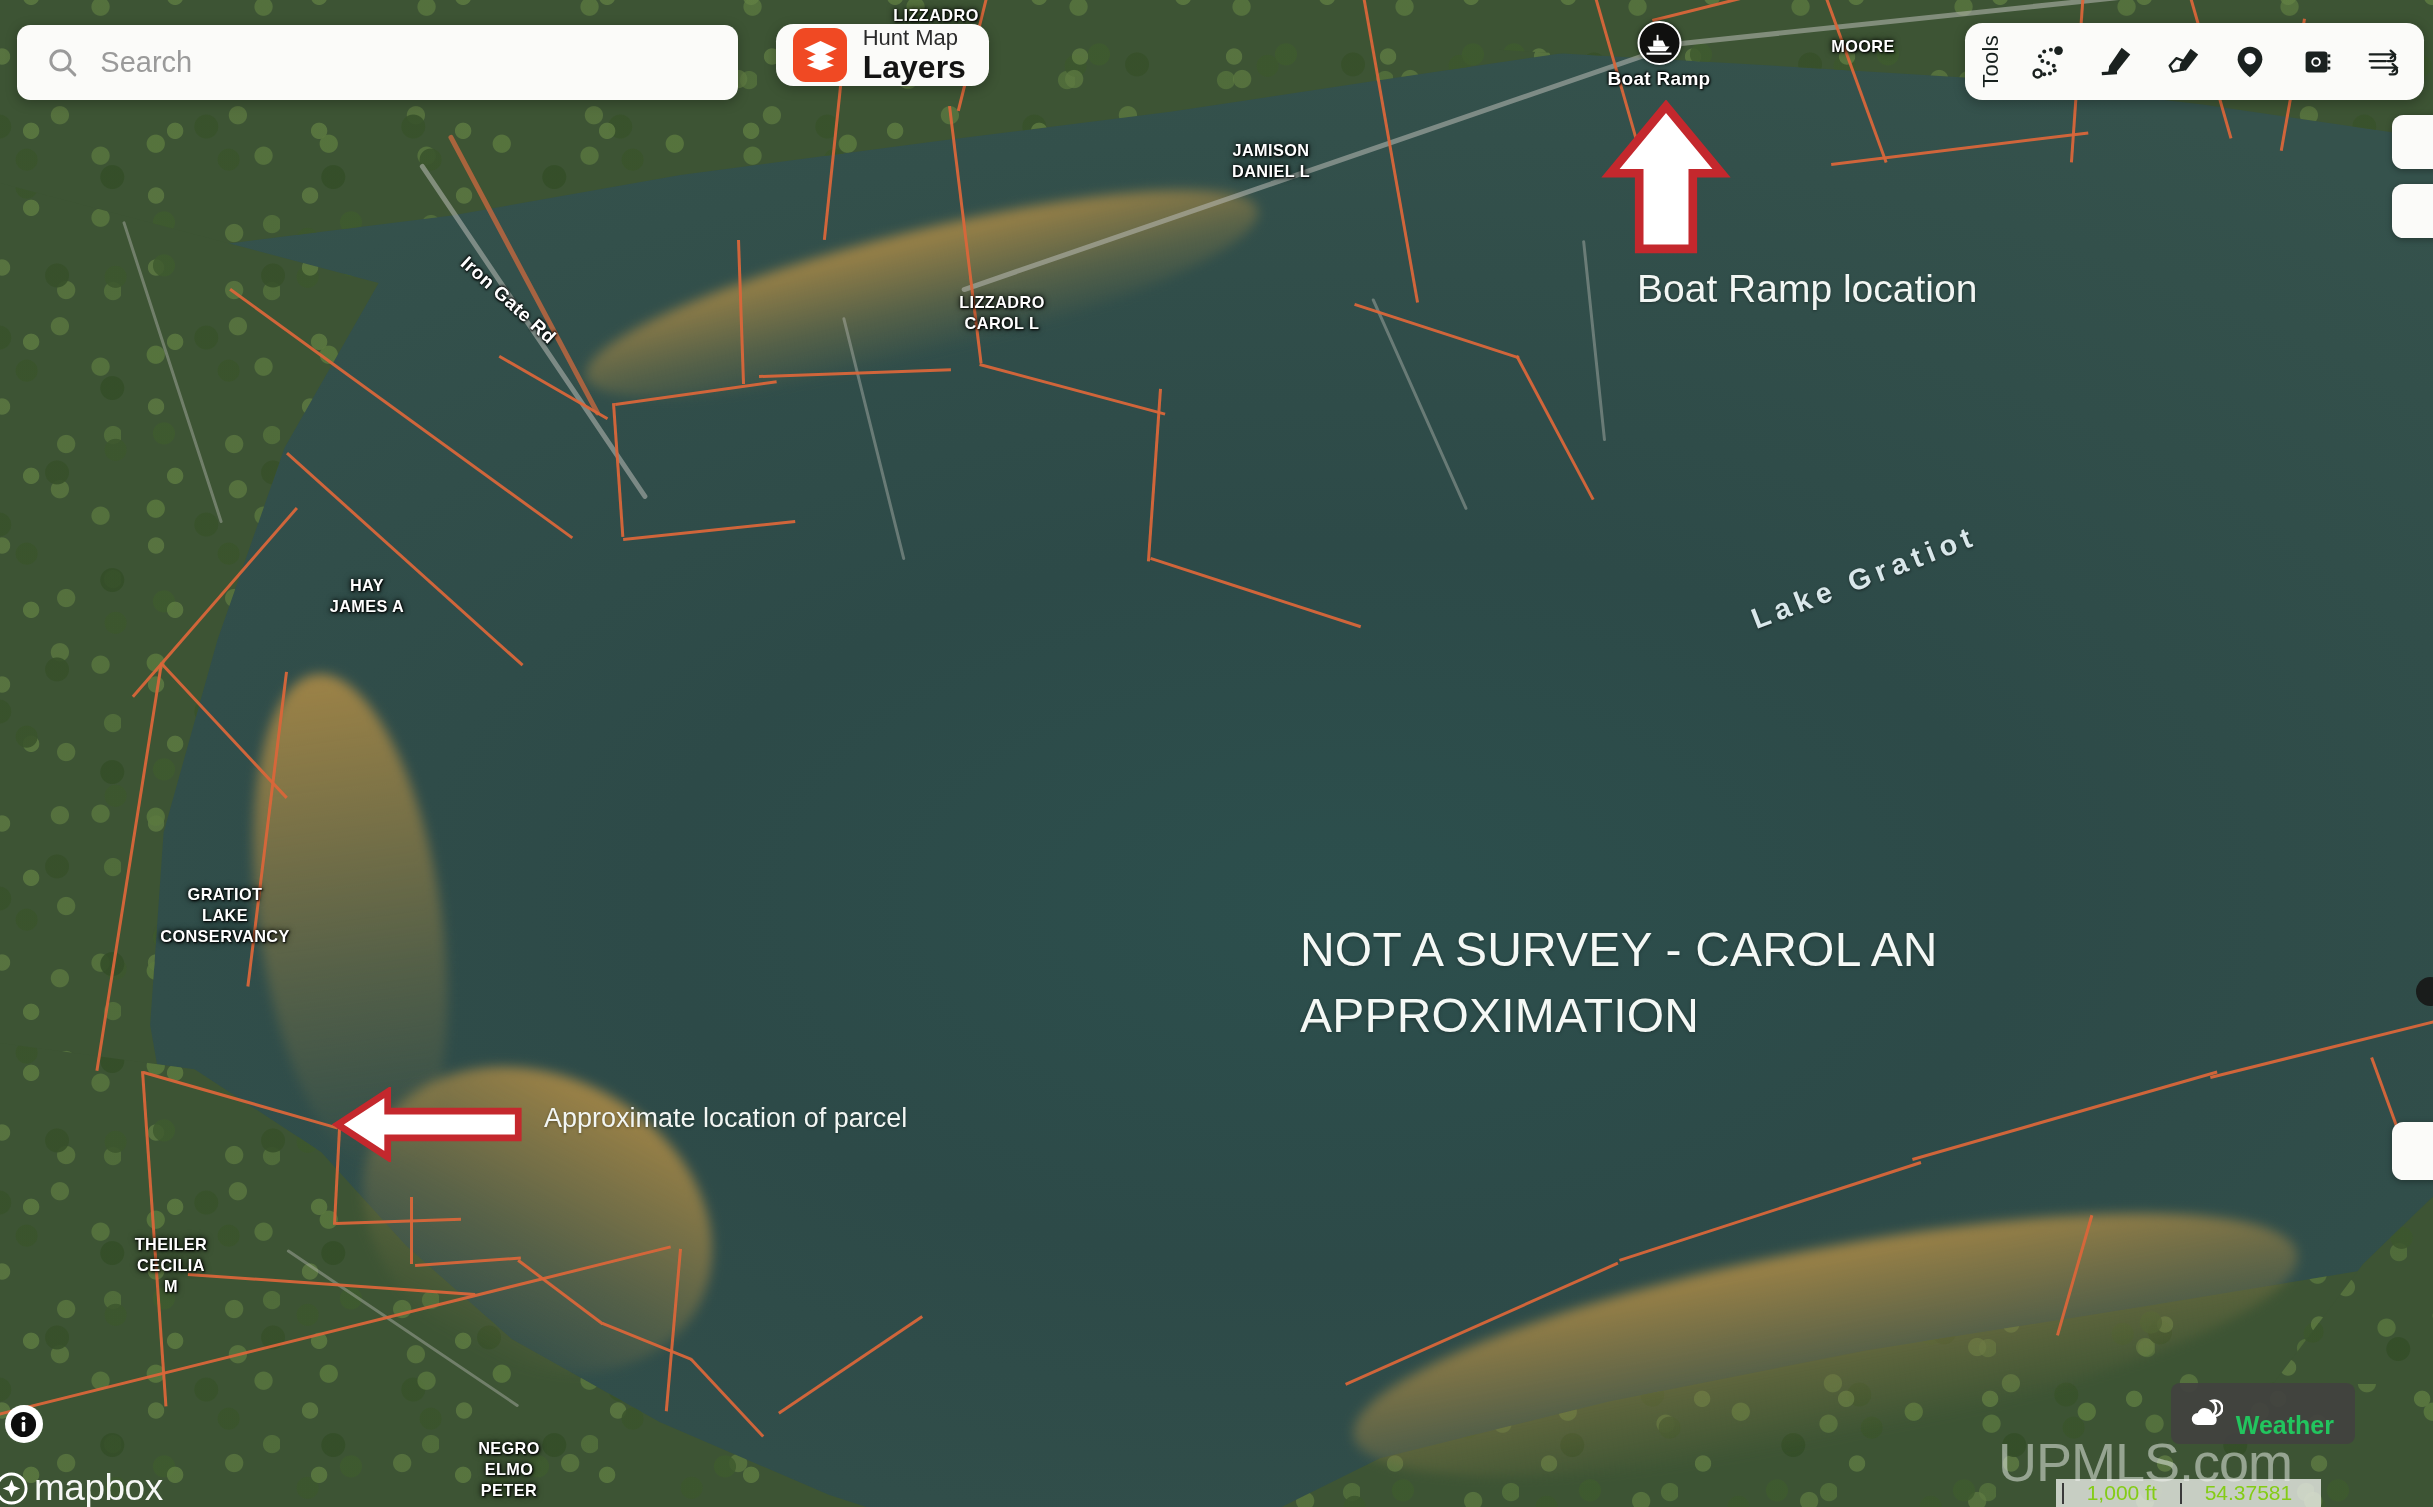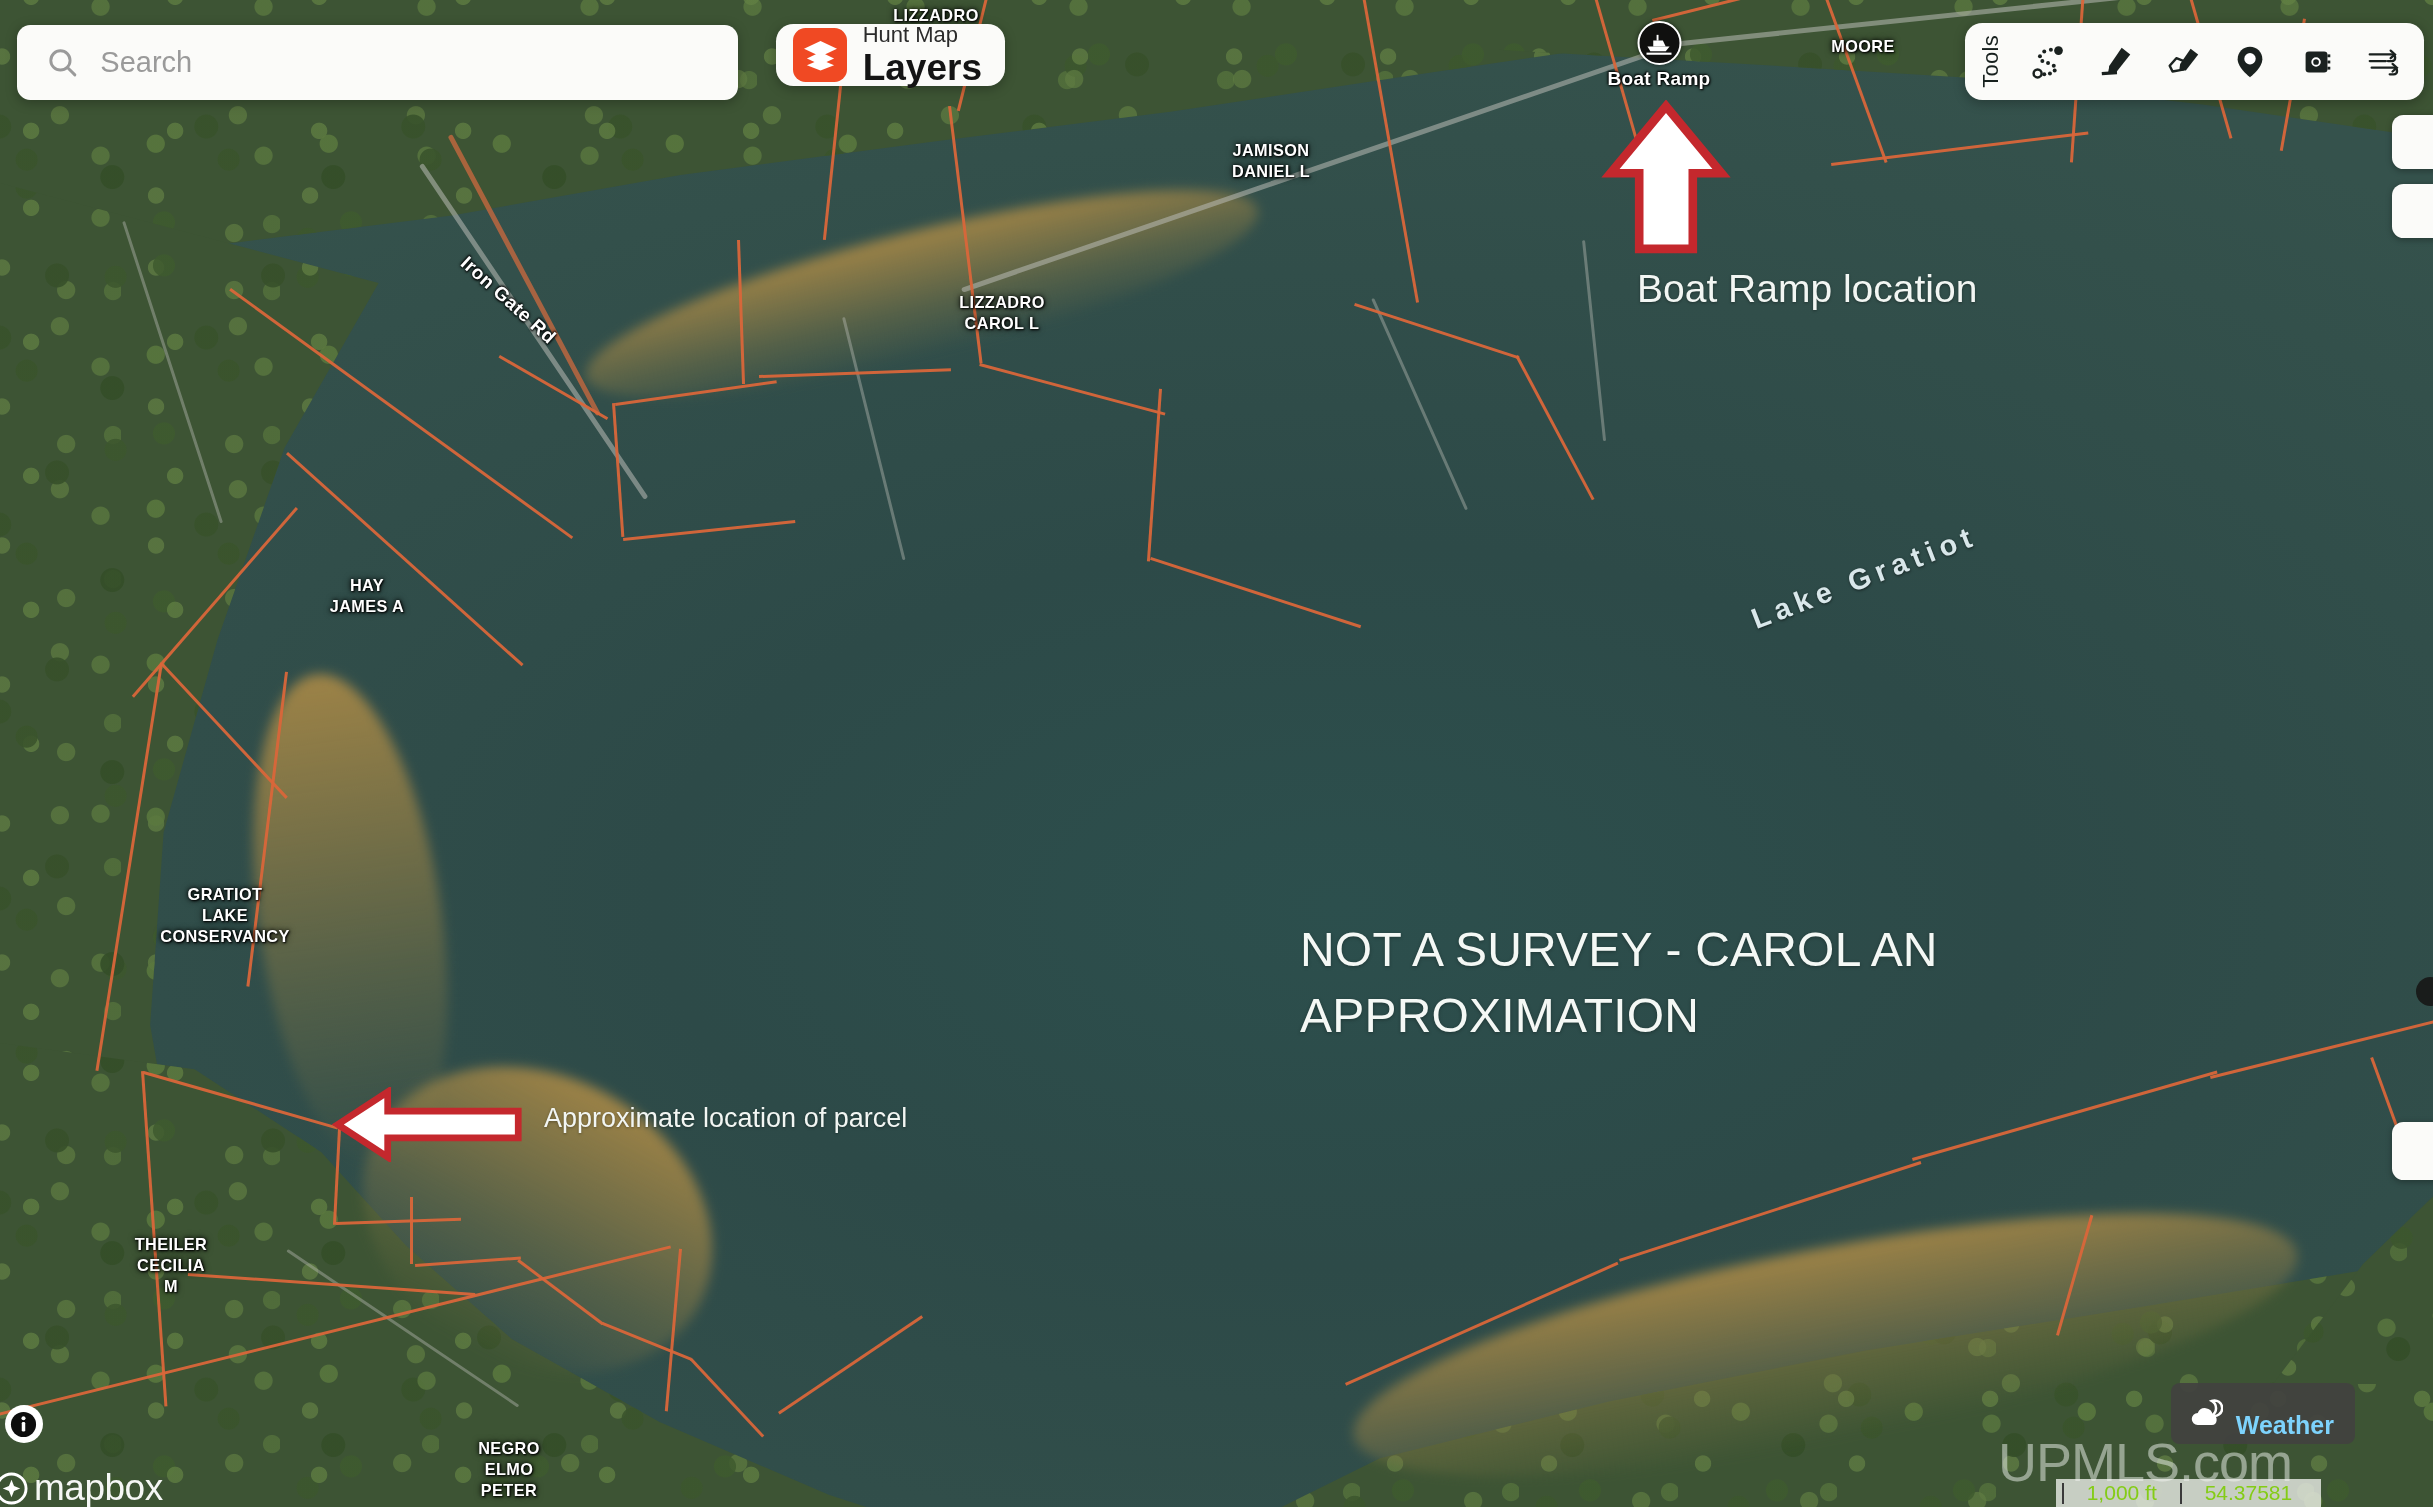--- a/index.html
+++ b/index.html
@@ -148,21 +148,21 @@
     background: #fbfbf9; border-radius: 17.3px;
     display: flex; align-items: center; gap: 15.4px; padding: 0 23px 0 17.3px;
     box-shadow: 0 2.9px 11.5px rgba(0,0,0,0.28); cursor: pointer;
   }
   #layers-icon {
     width: 54px; height: 54px; border-radius: 12.5px; background: #f04923;
     display: flex; align-items: center; justify-content: center; flex: none;
   }
   #layers-text { display: flex; flex-direction: column; line-height: 1.0; }
   #layers-sub { font-size: 22px; color: #2b2b2b; font-weight: 400; }
-  #layers-main { font-size: 37px; color: #141414; font-weight: bold; margin-top: 2.9px; }
+  #layers-main { font-size: 32px; color: #141414; font-weight: bold; margin-top: 2.9px; }
 
   
   #tools-panel {
     position: absolute; left: 1965px; top: 23px; height: 77px;
     background: #fbfbf9; border-radius: 17.3px;
     display: flex; align-items: center; gap: 0px; padding: 0 5.8px 0 13.4px;
     box-shadow: 0 2.9px 11.5px rgba(0,0,0,0.28);
   }
   #tools-label {
     writing-mode: vertical-rl; transform: rotate(180deg);
@@ -184,21 +184,21 @@
     width: 29px; height: 29px; border-radius: 50%; background: #191c1b;
   }
 
   
   #weather-btn {
     position: absolute; left: 2171px; top: 1383px; height: 61px;
     background: rgba(66,66,63,0.93); border-radius: 8.6px;
     display: flex; align-items: center; gap: 12.5px; padding: 0 21px 0 17.3px;
     cursor: pointer;
   }
-  #weather-label { color: #7dd3fc; font-size: 25px; font-weight: bold; margin-top: 24px; }
+  #weather-label { color: #22c55e; font-size: 25px; font-weight: bold; margin-top: 24px; }
 
   
   #watermark {
     position: absolute; left: 2145px; top: 1431px;
     font-size: 54px; color: rgba(232,238,232,0.52);
     font-weight: 400; letter-spacing: -1px; white-space: nowrap;
     transform: translateX(-50%);
   }
 
   

